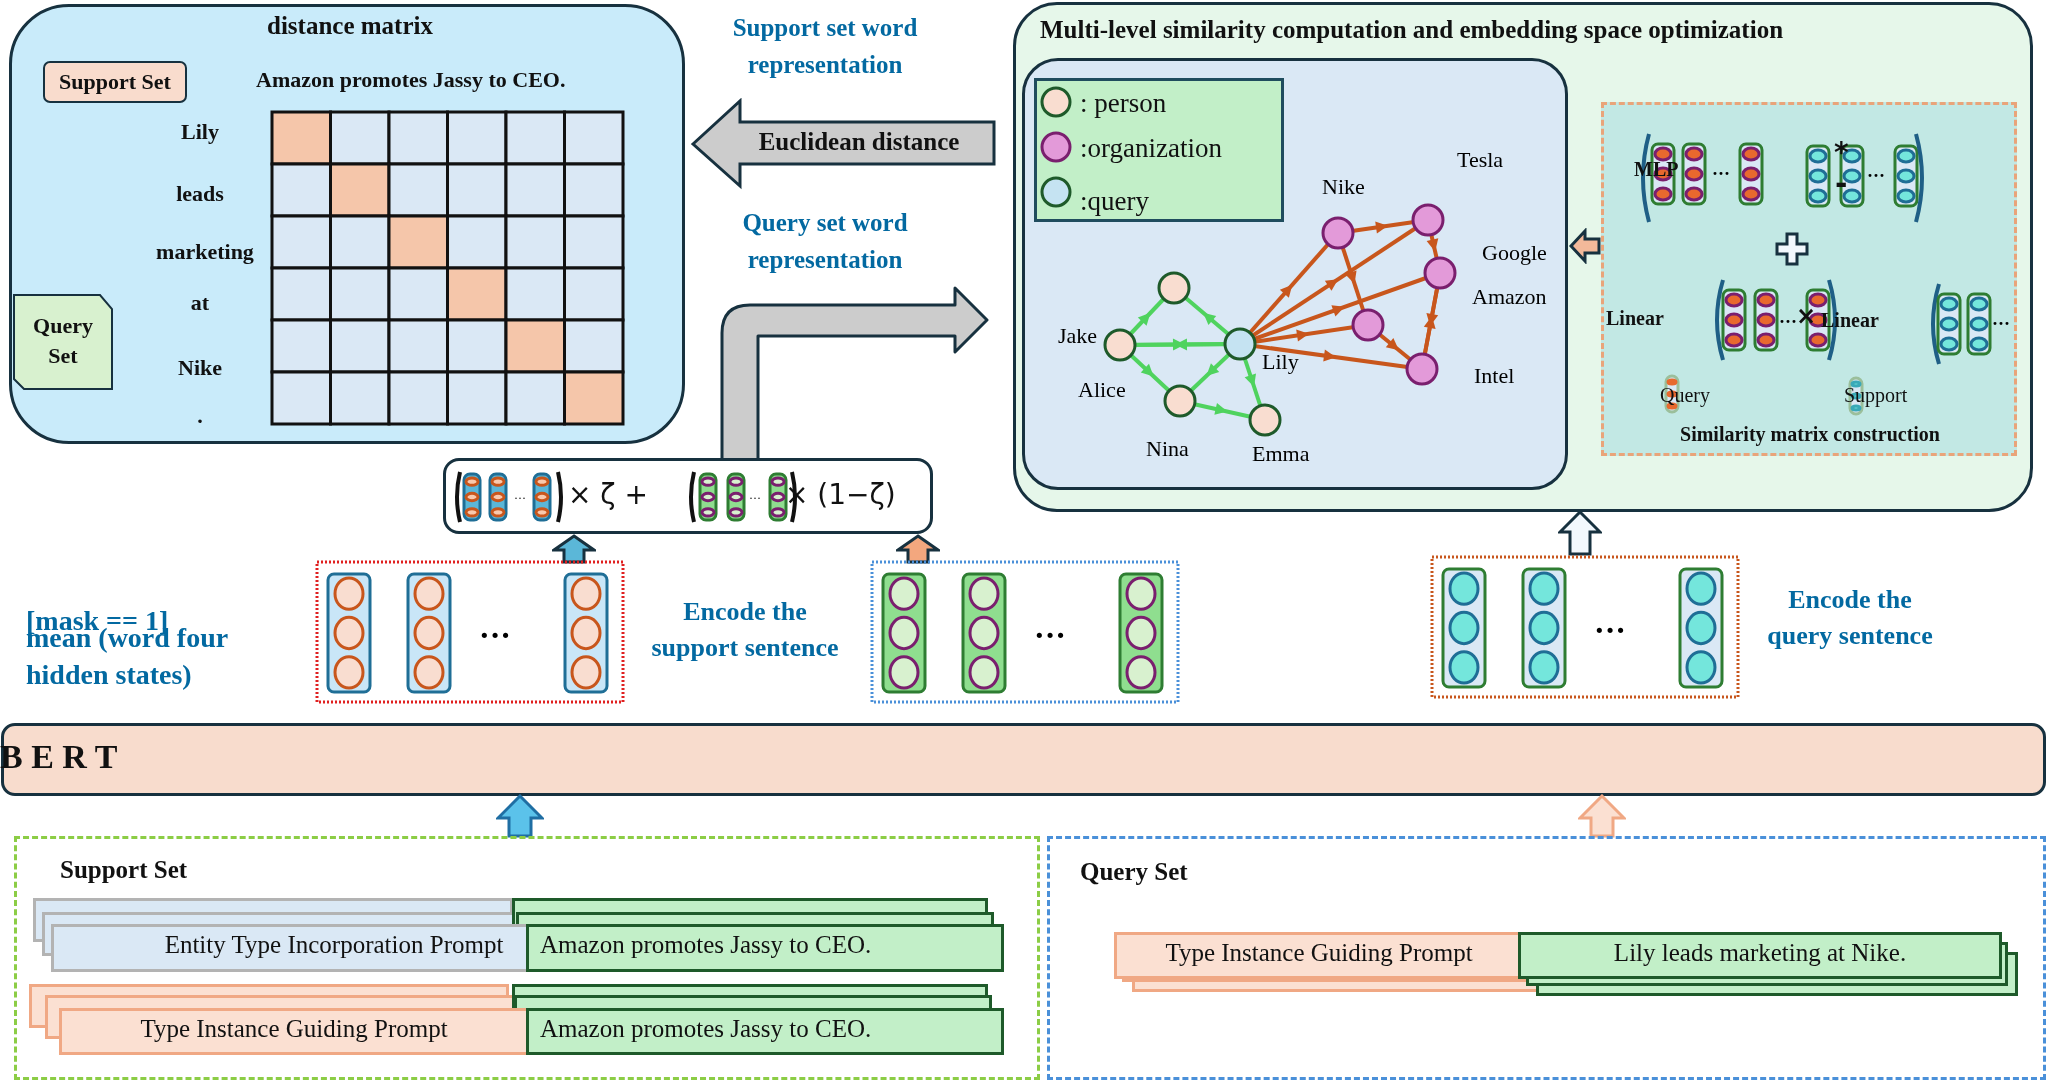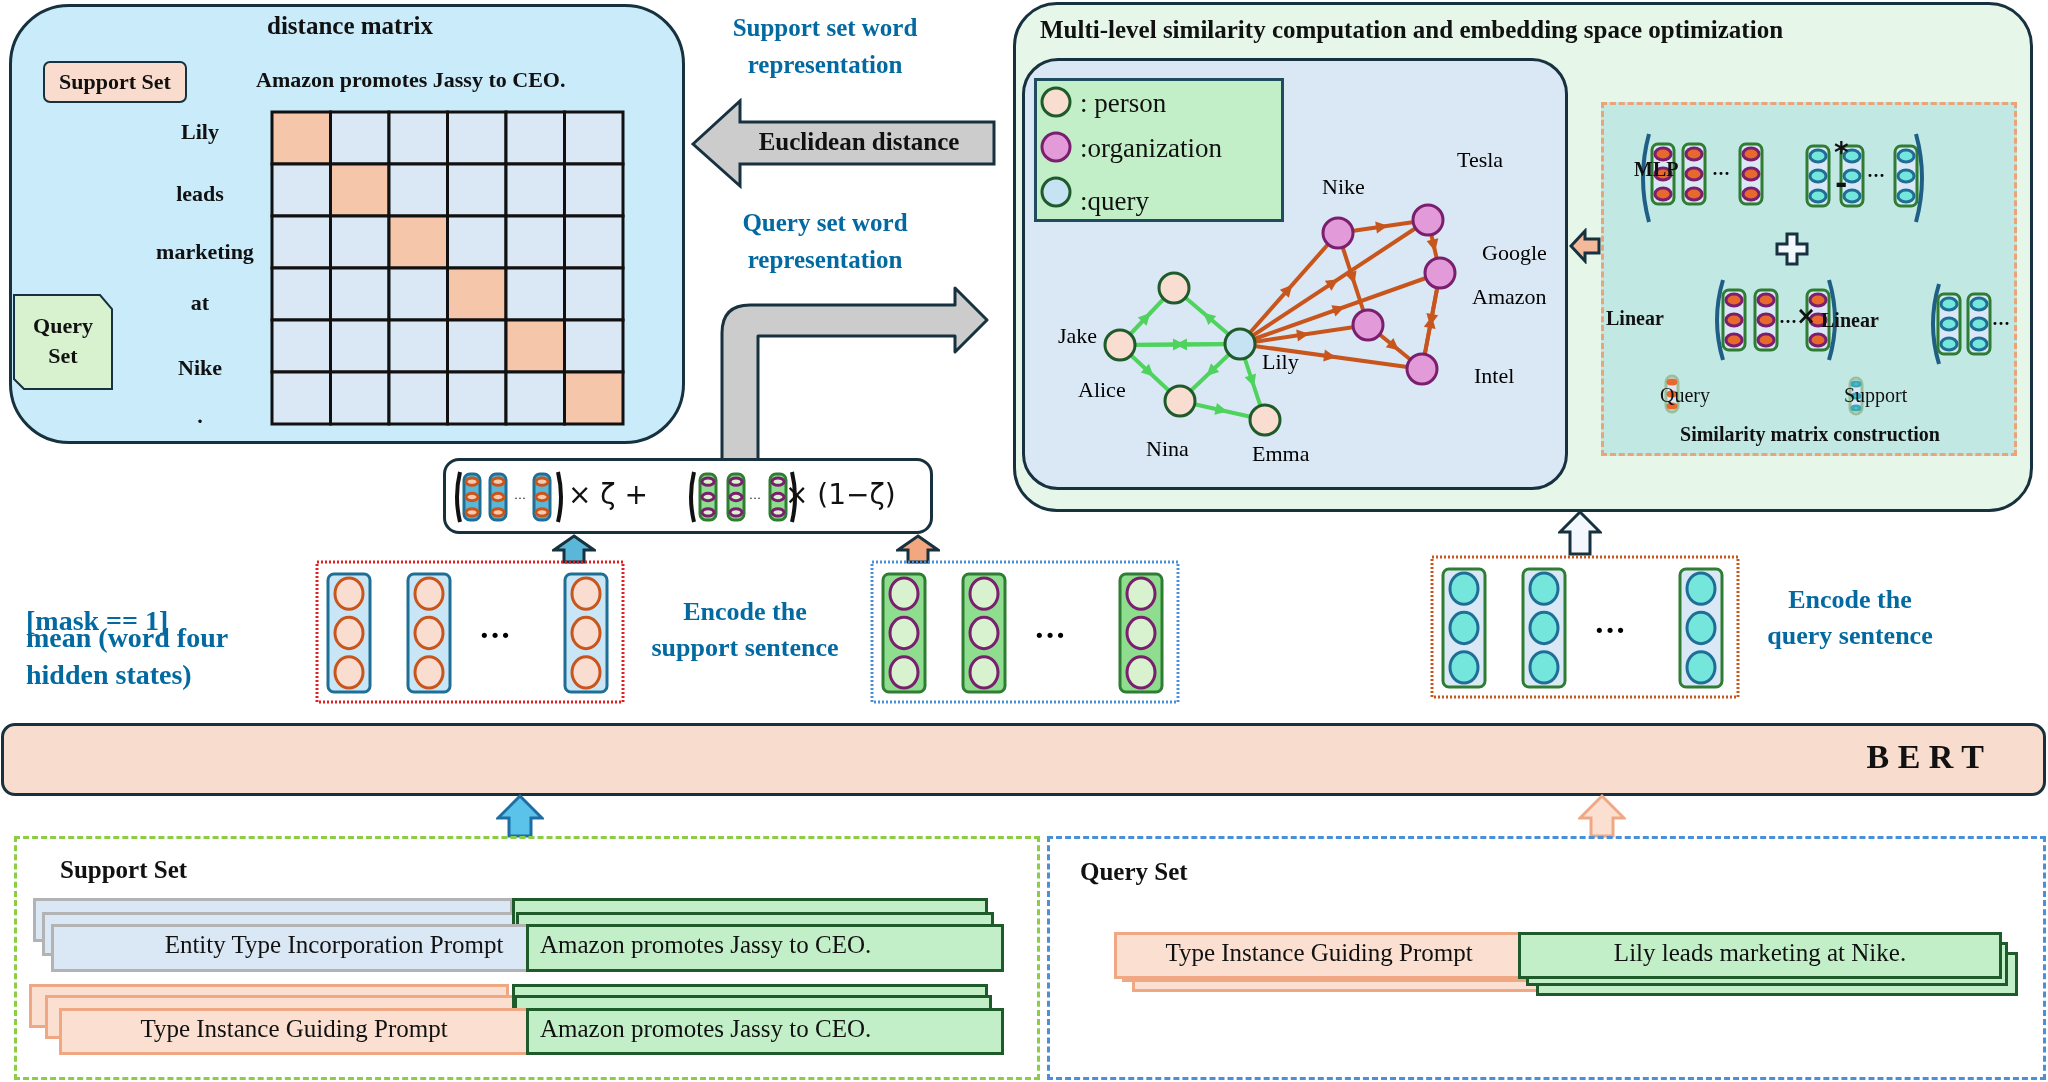--- a/index.html
+++ b/index.html
@@ -413,21 +413,21 @@
 <div class="abs bold" style="left:1606px;top:307px;font-size:20px;">Linear</div>
 <div class="abs bold" style="left:1821px;top:309px;font-size:20px;">Linear</div>
 <div class="abs bold" style="left:1834px;top:136px;font-size:28px;font-family:'DejaVu Sans',sans-serif;">*</div>
 <div class="abs bold" style="left:1835px;top:166px;font-size:30px;font-family:'DejaVu Sans',sans-serif;">-</div>
 <div class="abs bold" style="left:1796px;top:302px;font-size:24px;font-family:'DejaVu Sans',sans-serif;">×</div>
 <div class="abs" style="left:1660px;top:384px;font-size:20px;">Query</div>
 <div class="abs" style="left:1844px;top:384px;font-size:20px;">Support</div>
 <div class="abs bold" style="left:1640px;top:423px;width:340px;text-align:center;font-size:20px;white-space:nowrap;">Similarity matrix construction</div>
 
 <div class="abs" style="left:1px;top:723px;width:2045px;height:73px;background:#f8dccd;border:3px solid #17313f;border-radius:14px;box-sizing:border-box;"></div>
-<div class="abs bold" style="left:0;top:738px;width:1984px;text-align:right;font-size:34px;">B E R T</div>
+<div class="abs bold" style="left:0;top:738px;width:1984px;text-align:left;font-size:34px;">B E R T</div>
 
 <svg class="abs" style="left:496px;top:794px;" width="48" height="44">
   <polygon points="24,2 46,24 35,24 35,42 13,42 13,24 2,24" fill="#5bc2ea" stroke="#1f6ea3" stroke-width="3"></polygon>
 </svg>
 <svg class="abs" style="left:1578px;top:794px;" width="48" height="44">
   <polygon points="24,2 46,24 35,24 35,42 13,42 13,24 2,24" fill="#fbe0d2" stroke="#f0a884" stroke-width="3"></polygon>
 </svg>
 
 <div class="abs" style="left:14px;top:836px;width:1026px;height:244px;border:3px dashed #8ccd45;box-sizing:border-box;"></div>
 <div class="abs bold" style="left:60px;top:856px;font-size:25px;">Support Set</div>

